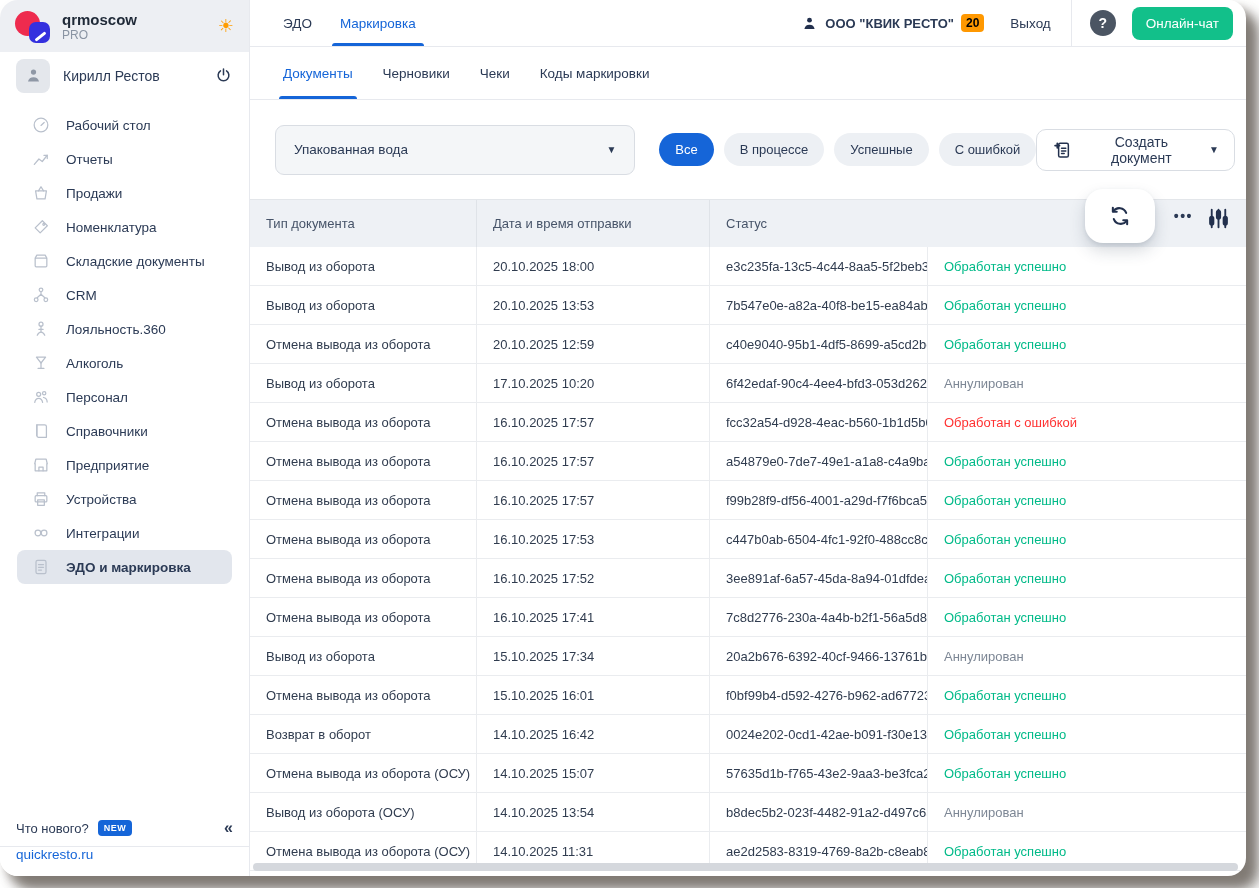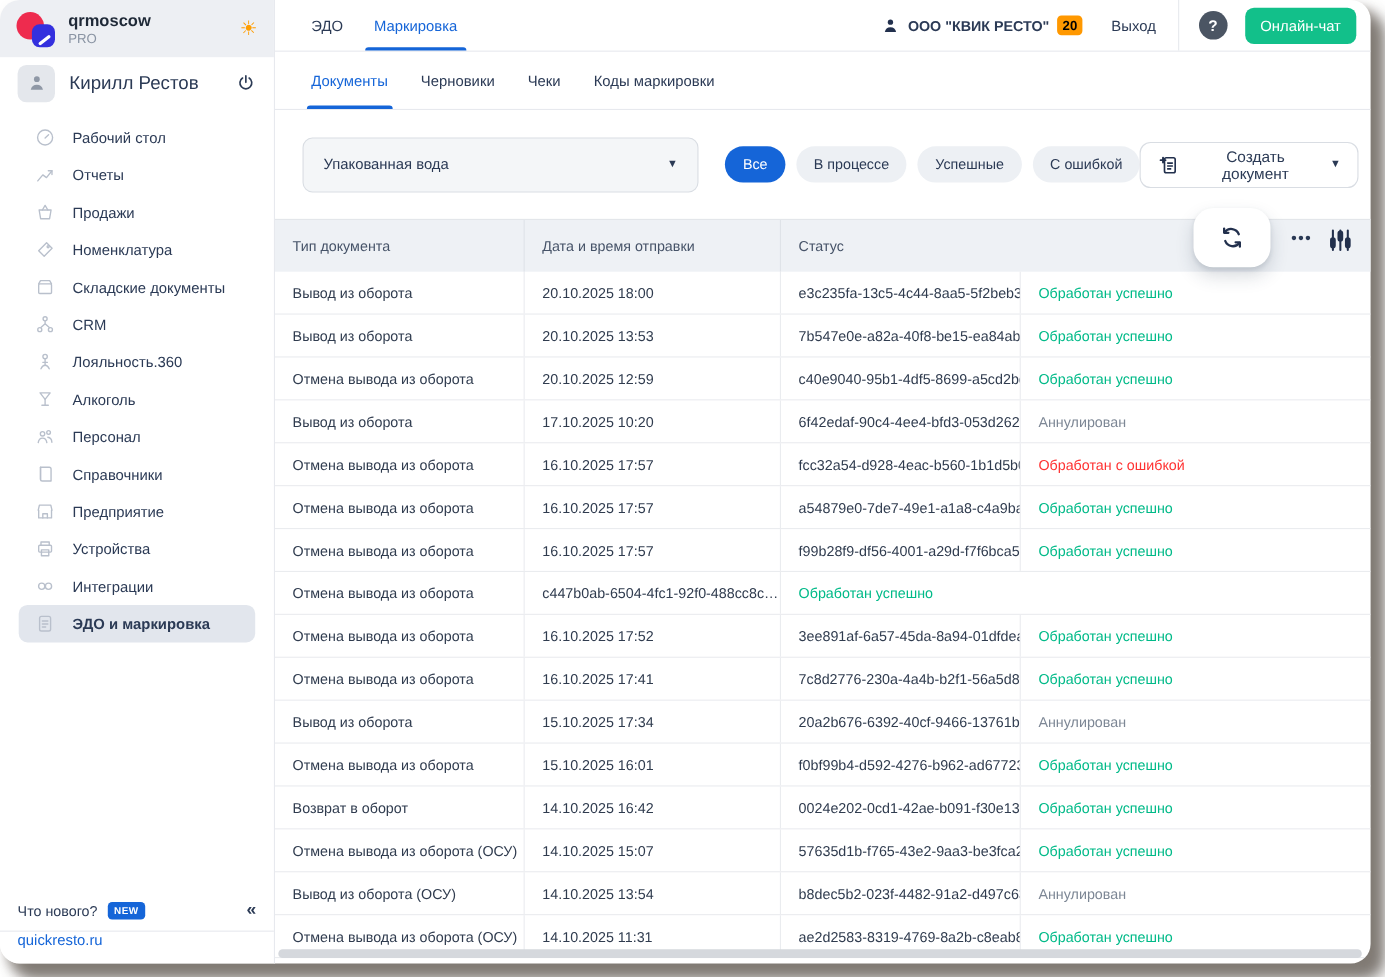--- a/index.html
+++ b/index.html
@@ -20,21 +20,21 @@
   .side-head{height:52px;background:#edeff3;display:flex;align-items:center;padding:0 15px;gap:11px;}
   .logo{position:relative;width:36px;height:34px;flex:0 0 36px;}
   .logo .c{position:absolute;left:0;top:2px;width:25px;height:25px;border-radius:50%;background:#ee2b4e;}
   .logo .s{position:absolute;right:1px;bottom:0;width:21px;height:21px;border-radius:7px;background:#3430de;}
   .logo .pen{position:absolute;right:4px;bottom:5px;width:13px;height:3px;background:#fff;border-radius:2px;transform:rotate(-38deg);}
   .brand-name{font-size:15px;font-weight:700;color:#1f2937;line-height:17px;}
   .brand-plan{font-size:12px;color:#8a94a3;line-height:14px;}
   .sun{margin-left:auto;color:var(--sun);font-size:18px;cursor:pointer;}
   .user-row{height:48px;display:flex;align-items:center;gap:13px;padding:0 16px;border-bottom:1px solid transparent;}
   .avatar{width:34px;height:34px;border-radius:8px;background:#e4e7ec;display:flex;align-items:center;justify-content:center;}
-  .user-name{font-size:17px;}
+  .user-name{font-size:14px;}
   .power{margin-left:auto;display:flex;cursor:pointer;}
   .nav{padding:8px 17px 0 17px;}
   .nav-item{height:34px;display:flex;align-items:center;gap:15px;padding:0 0 0 14px;
     border-radius:8px;font-size:13.5px;cursor:pointer;}
   .nav-item.active{background:#e2e6ed;font-weight:700;}
   .nav-ic{width:20px;height:20px;display:flex;align-items:center;justify-content:center;color:var(--icon-gray);}
   .nav-ic svg{width:20px;height:20px;}
   .side-bottom{position:absolute;left:0;right:0;bottom:0;}
   .wn-row{height:36px;display:flex;align-items:center;padding:0 16px;font-size:13px;}
   .badge-new{margin-left:9px;background:var(--accent);color:#fff;font-size:9px;font-weight:700;
@@ -379,20 +379,21 @@
             <div class="tcell st-success">Обработан успешно</div>
           </div>
           <div class="trow">
             <div class="tcell">Отмена вывода из оборота</div>
             <div class="tcell">16.10.2025 17:57</div>
             <div class="tcell">f99b28f9-df56-4001-a29d-f7f6bca5…</div>
             <div class="tcell st-success">Обработан успешно</div>
           </div>
           <div class="trow">
             <div class="tcell">Отмена вывода из оборота</div>
+            <div class="tcell">16.10.2025 17:53</div>
             <div class="tcell">c447b0ab-6504-4fc1-92f0-488cc8c…</div>
             <div class="tcell st-success">Обработан успешно</div>
           </div>
           <div class="trow">
             <div class="tcell">Отмена вывода из оборота</div>
             <div class="tcell">16.10.2025 17:52</div>
             <div class="tcell">3ee891af-6a57-45da-8a94-01dfdea…</div>
             <div class="tcell st-success">Обработан успешно</div>
           </div>
           <div class="trow">

